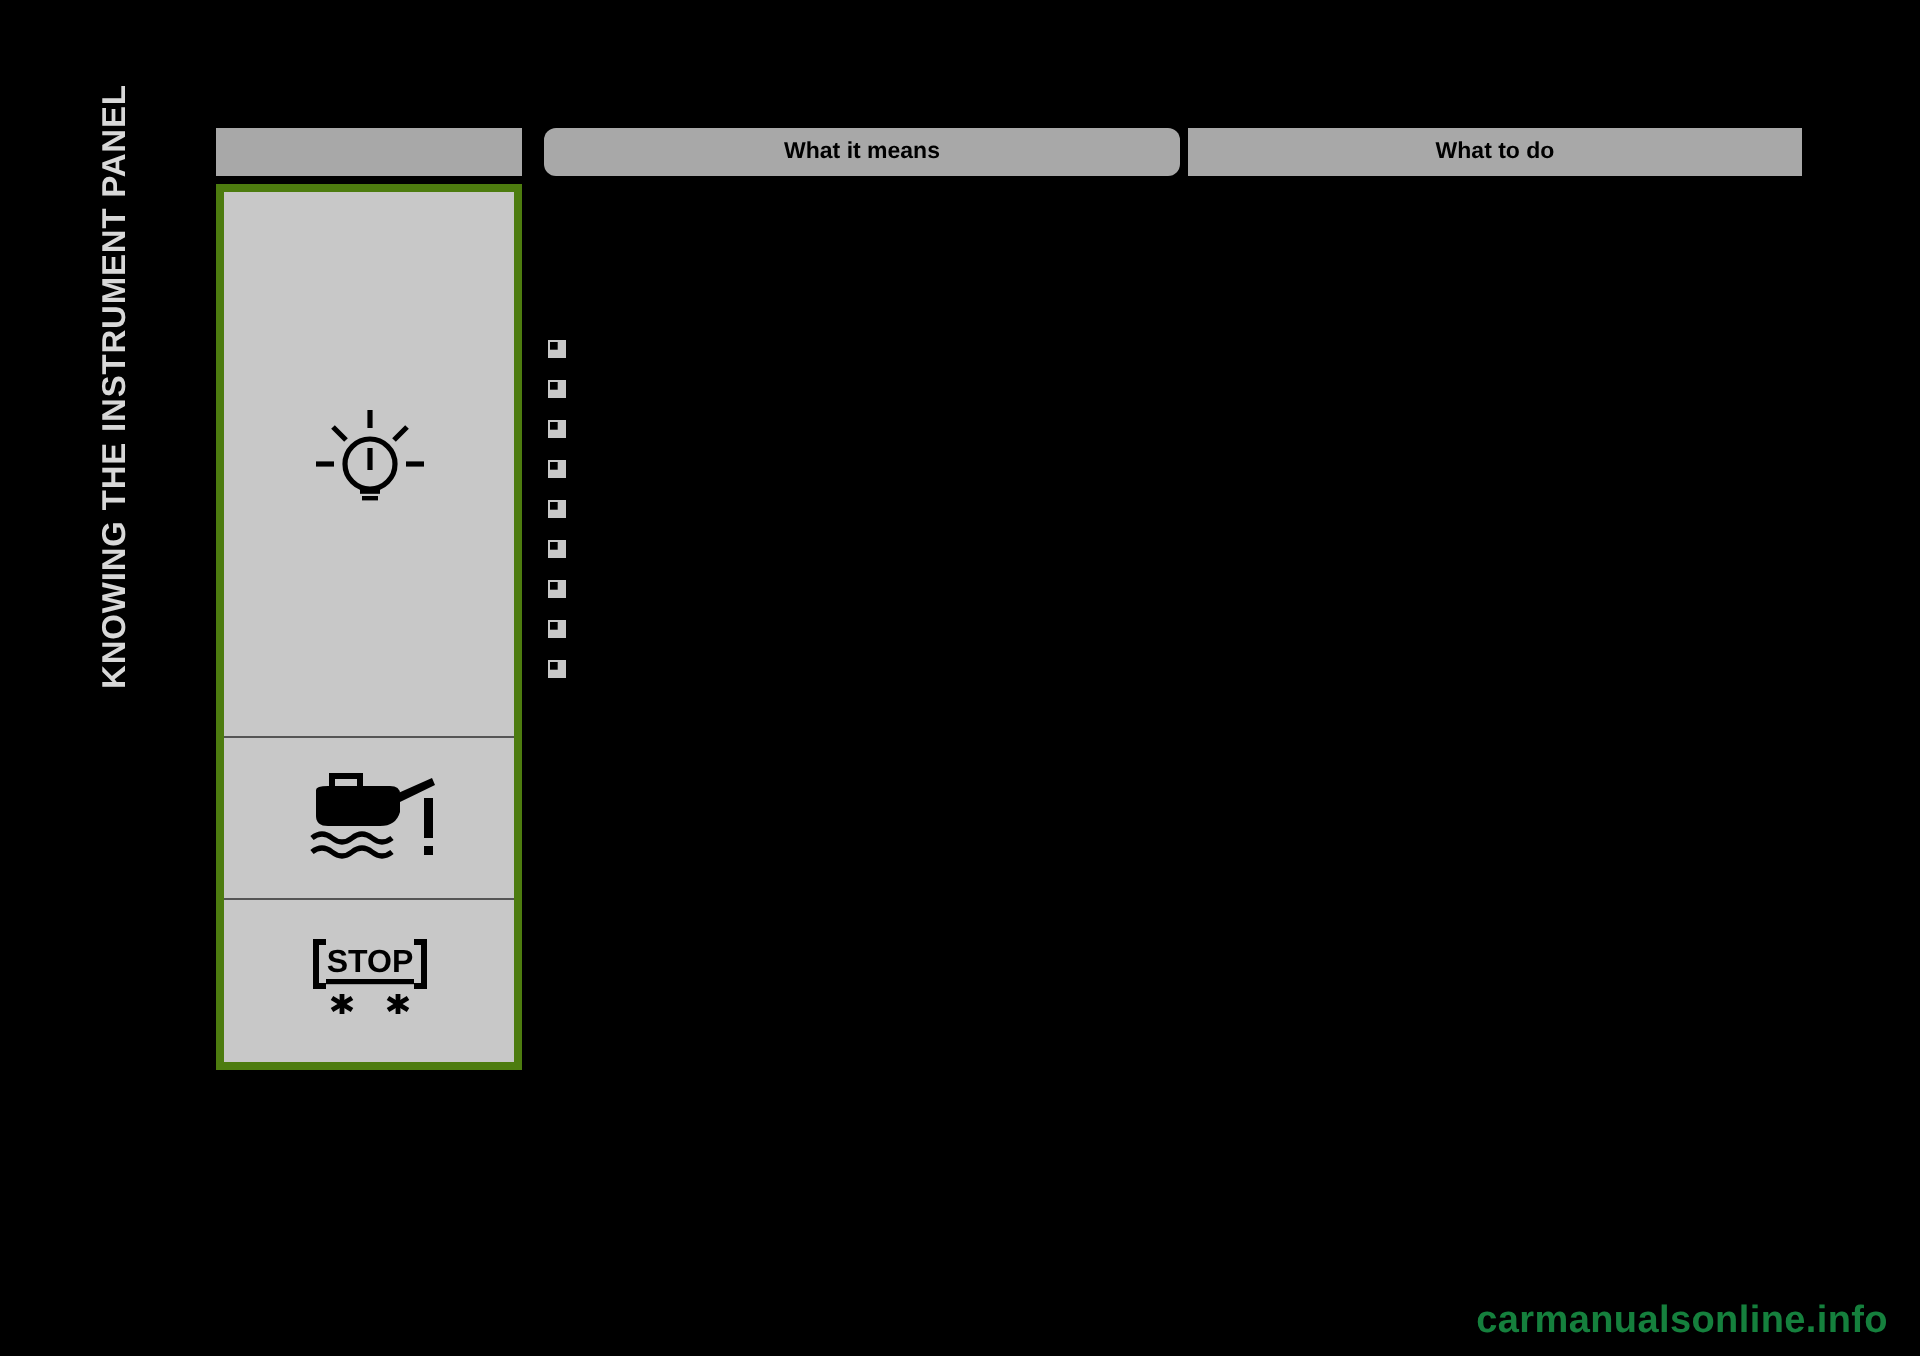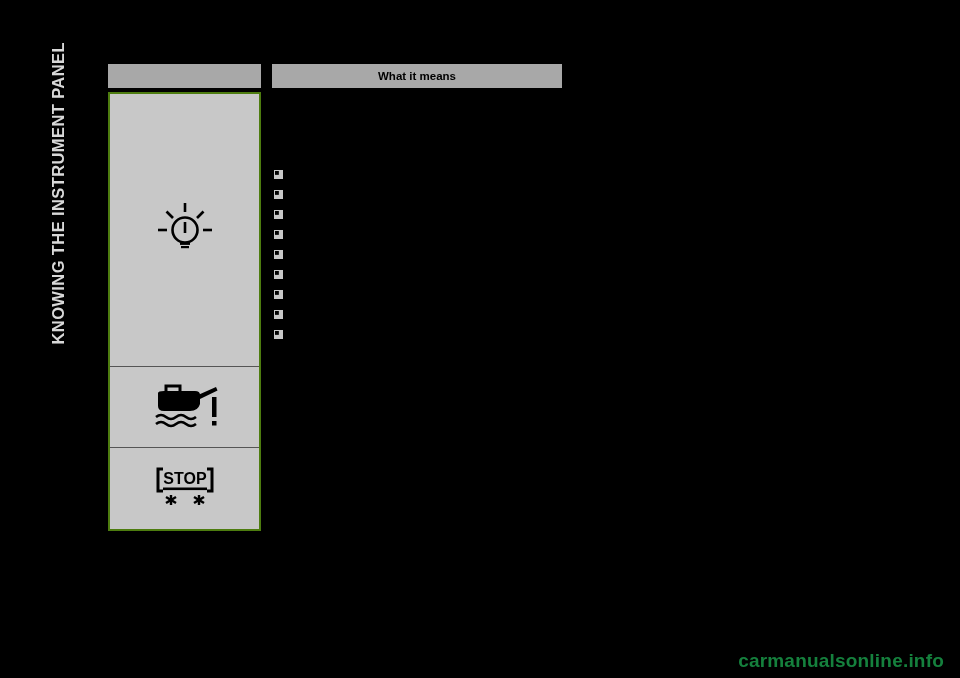--- a/index.html
+++ b/index.html
@@ -48,30 +48,30 @@
     background: #a8a8a8;
     height: 24px;
     color: #000;
     font-size: 11.5px;
     font-weight: bold;
     display: flex;
     align-items: center;
     justify-content: center;
   }
   .hdr-symbol { left: 108px; top: 64px; width: 153px; }
-  .hdr-means  { left: 272px; top: 64px; width: 290px; }
+  .hdr-means  { left: 272px; top: 64px; width: 318px; border-radius: 6px; }
   .hdr-todo   { left: 594px; top: 64px; width: 307px; }
 
   
   .sym-table {
     position: absolute;
     left: 108px;
     top: 92px;
     width: 153px;
-    border: 2px solid #4d7c0f;
+    border: 4px solid #4d7c0f;
     background: #c8c8c8;
   }
   .sym-cell {
     position: relative;
     border-bottom: 1px solid #555;
     display: flex;
     align-items: center;
     justify-content: center;
   }
   .sym-cell:last-child { border-bottom: none; }
@@ -127,20 +127,23 @@
 
   <div class="chapter-title">
     <span>KNOWING THE INSTRUMENT PANEL</span>
   </div>
 
   <div class="hdr hdr-symbol">
     <span></span>
   </div>
   <div class="hdr hdr-means">
     <span>What it means</span>
+  </div>
+  <div class="hdr hdr-todo">
+    <span>What to do</span>
   </div>
 
   <div class="sym-table">
 
     <div class="sym-cell" style="height:273px">
       <div class="glyph">
         <svg width="62" height="62" viewBox="0 0 62 62">
 
           <circle cx="31" cy="31" r="12.5" fill="none" stroke="#000" stroke-width="2.6"></circle>
 

